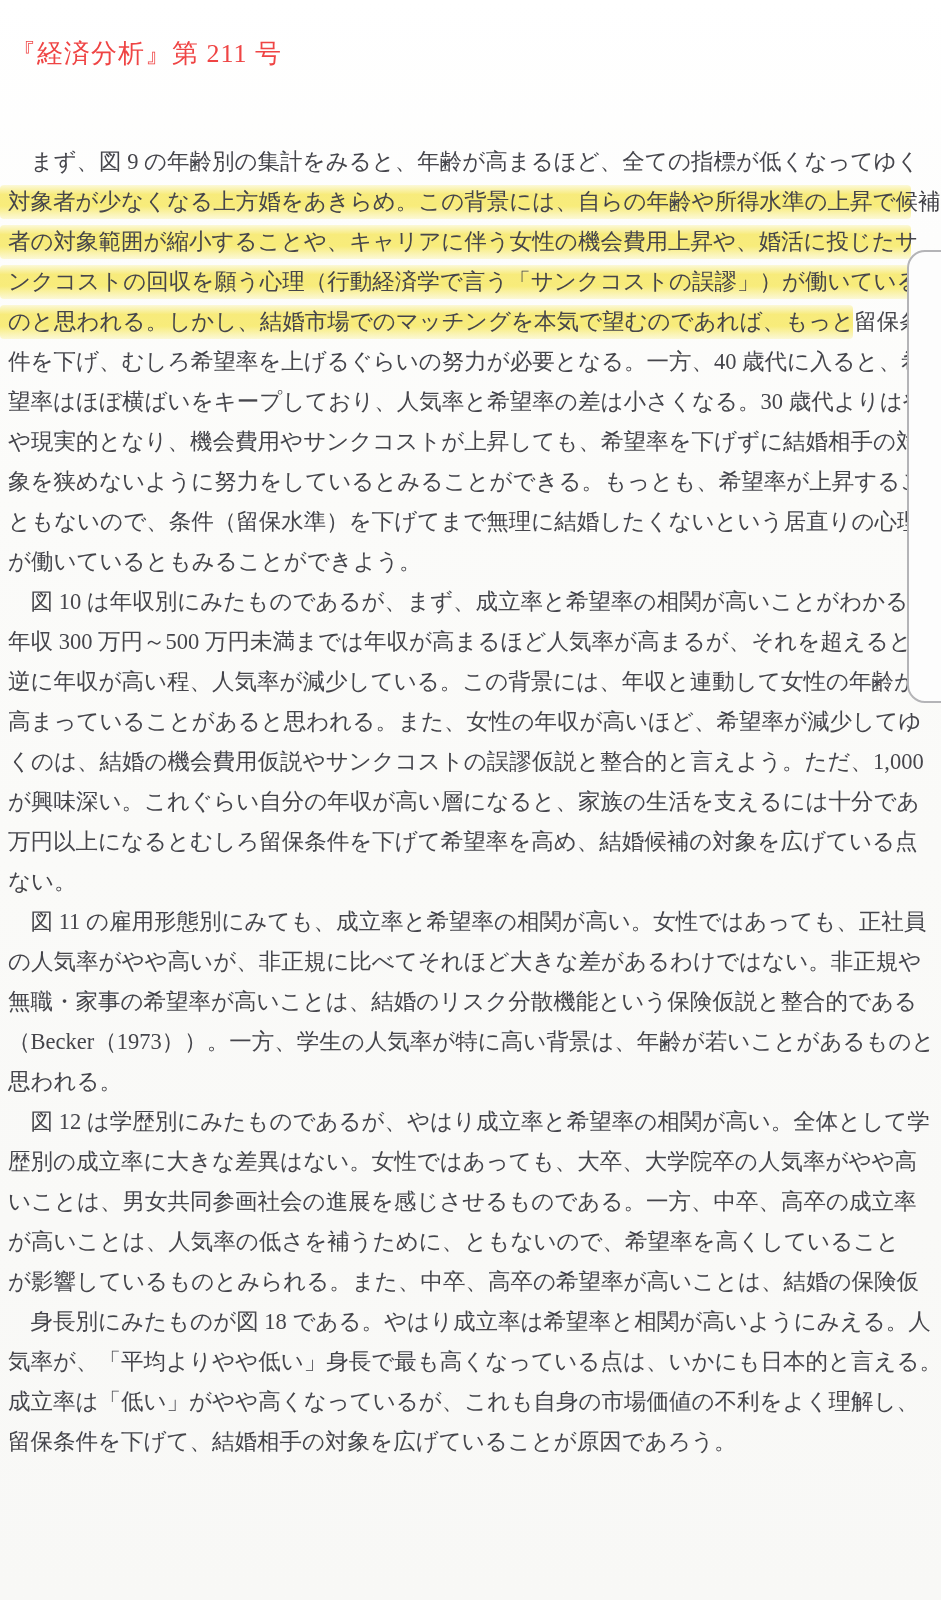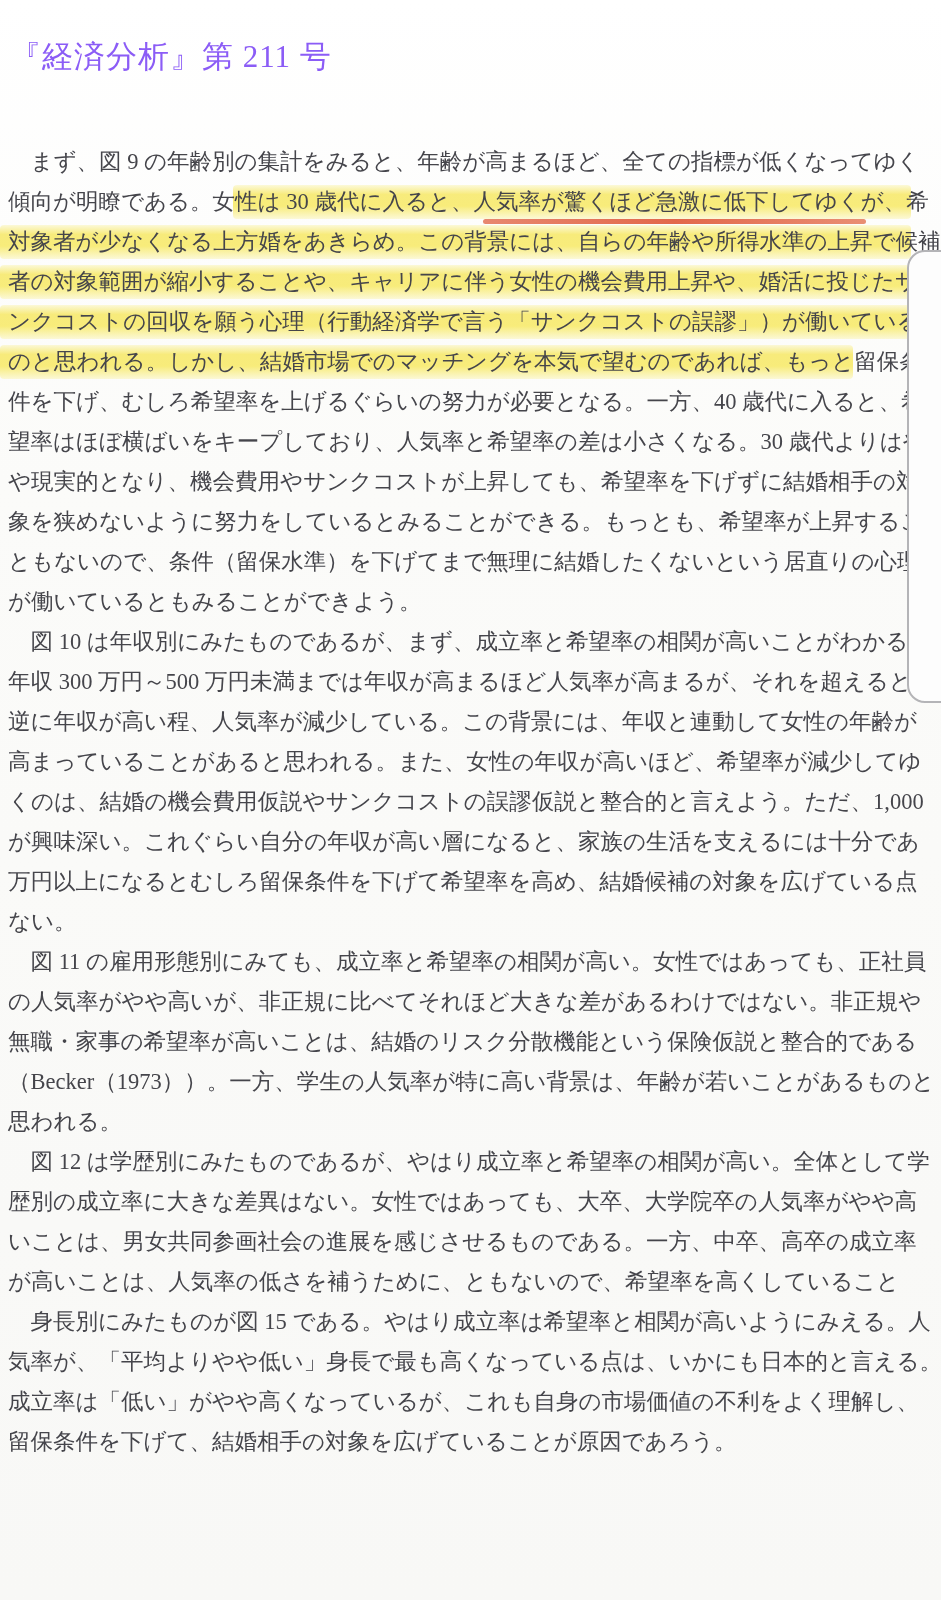--- a/index.html
+++ b/index.html
@@ -9,23 +9,23 @@
     overflow: hidden;
     background: linear-gradient(180deg, #ffffff 0%, #fbfbf9 30%, #f8f8f6 100%);
     font-family: "Liberation Serif", "DejaVu Serif", serif;
   }
   .page {
     position: absolute; inset: 0;
   }
   .journal-header {
     position: absolute;
     left: 10px; top: 36px;
-    font-size: 31px;
+    font-size: 26px;
     letter-spacing: 1px;
-    color: #8b5cf6;
+    color: #ef4444;
     font-family: Liberation Serif, serif;
   }
   .doc-body {
     position: absolute;
     left: 0; top: 142px;
     width: 911px;
   }
   .line {
     position: relative;
     height: 40px;
@@ -80,21 +80,20 @@
   }
 </style>
 </head>
 <body>
 
 <div class="page">
   <div class="journal-header">『経済分析』第 211 号</div>
 
   <div class="doc-body">
       <div class="line"><span class="line-text">　まず、図 9 の年齢別の集計をみると、年齢が高まるほど、全ての指標が低くなってゆく</span></div>
-      <div class="line"><span class="hl-band" style="left: 233px; right: 0px;"></span><span class="red-underline" style="left: 483px; width: 383px;"></span><span class="line-text">傾向が明瞭である。女性は 30 歳代に入ると、人気率が驚くほど急激に低下してゆくが、希</span></div>
       <div class="line"><span class="hl-band" style="left: 0px; right: 0px;"></span><span class="line-text">対象者が少なくなる上方婚をあきらめ。この背景には、自らの年齢や所得水準の上昇で候補</span></div>
       <div class="line"><span class="hl-band" style="left: 0px; right: 0px;"></span><span class="line-text">者の対象範囲が縮小することや、キャリアに伴う女性の機会費用上昇や、婚活に投じたサ</span></div>
       <div class="line"><span class="hl-band" style="left: 0px; right: 0px;"></span><span class="line-text">ンクコストの回収を願う心理（行動経済学で言う「サンクコストの誤謬」）が働いているも</span></div>
       <div class="line"><span class="hl-band" style="left: 0px; right: 58px;"></span><span class="line-text">のと思われる。しかし、結婚市場でのマッチングを本気で望むのであれば、もっと留保条</span></div>
       <div class="line"><span class="line-text">件を下げ、むしろ希望率を上げるぐらいの努力が必要となる。一方、40 歳代に入ると、希</span></div>
       <div class="line"><span class="line-text">望率はほぼ横ばいをキープしており、人気率と希望率の差は小さくなる。30 歳代よりはや</span></div>
       <div class="line"><span class="line-text">や現実的となり、機会費用やサンクコストが上昇しても、希望率を下げずに結婚相手の対</span></div>
       <div class="line"><span class="line-text">象を狭めないように努力をしているとみることができる。もっとも、希望率が上昇するこ</span></div>
       <div class="line"><span class="line-text">ともないので、条件（留保水準）を下げてまで無理に結婚したくないという居直りの心理</span></div>
       <div class="line para-end"><span class="line-text">が働いているともみることができよう。</span></div>
@@ -108,20 +107,21 @@
       <div class="line para-end"><span class="line-text">ない。</span></div>
       <div class="line"><span class="line-text">　図 11 の雇用形態別にみても、成立率と希望率の相関が高い。女性ではあっても、正社員</span></div>
       <div class="line"><span class="line-text">の人気率がやや高いが、非正規に比べてそれほど大きな差があるわけではない。非正規や</span></div>
       <div class="line"><span class="line-text">無職・家事の希望率が高いことは、結婚のリスク分散機能という保険仮説と整合的である</span></div>
       <div class="line"><span class="line-text">（Becker（1973））。一方、学生の人気率が特に高い背景は、年齢が若いことがあるものと</span></div>
       <div class="line para-end"><span class="line-text">思われる。</span></div>
       <div class="line"><span class="line-text">　図 12 は学歴別にみたものであるが、やはり成立率と希望率の相関が高い。全体として学</span></div>
       <div class="line"><span class="line-text">歴別の成立率に大きな差異はない。女性ではあっても、大卒、大学院卒の人気率がやや高</span></div>
       <div class="line"><span class="line-text">いことは、男女共同参画社会の進展を感じさせるものである。一方、中卒、高卒の成立率</span></div>
       <div class="line"><span class="line-text">が高いことは、人気率の低さを補うために、ともないので、希望率を高くしていること</span></div>
-      <div class="line"><span class="line-text">　身長別にみたものが図 15 である。やはり成立率は希望率と相関が高いようにみえる。人</span></div>
+      <div class="line"><span class="line-text">が影響しているものとみられる。また、中卒、高卒の希望率が高いことは、結婚の保険仮</span></div>
+      <div class="line"><span class="line-text">　身長別にみたものが図 18 である。やはり成立率は希望率と相関が高いようにみえる。人</span></div>
       <div class="line"><span class="line-text">気率が、「平均よりやや低い」身長で最も高くなっている点は、いかにも日本的と言える。</span></div>
       <div class="line"><span class="line-text">成立率は「低い」がやや高くなっているが、これも自身の市場価値の不利をよく理解し、</span></div>
       <div class="line para-end"><span class="line-text">留保条件を下げて、結婚相手の対象を広げていることが原因であろう。</span></div>
     </div>
 
   <div class="scroll-thumb"></div>
 </div>
 
 </body></html>

